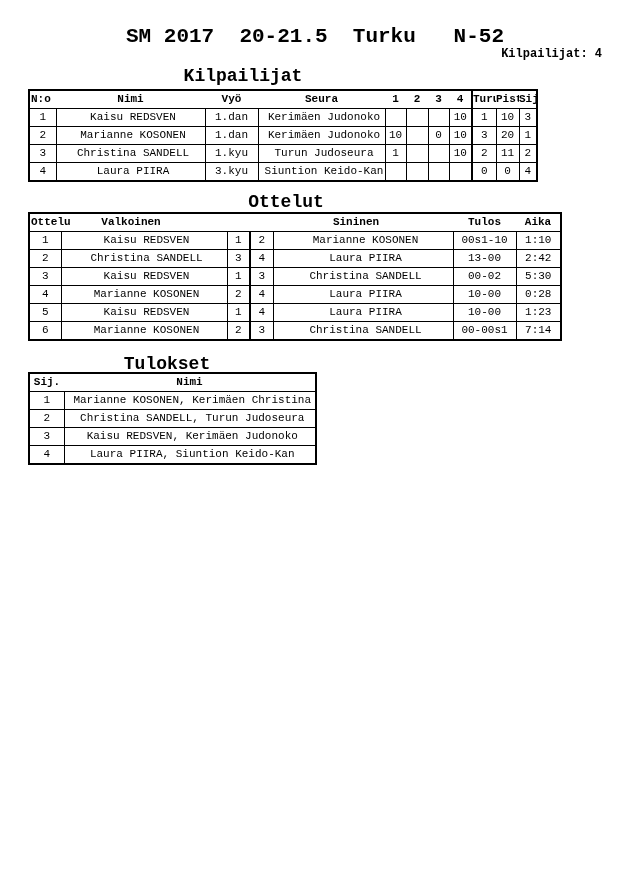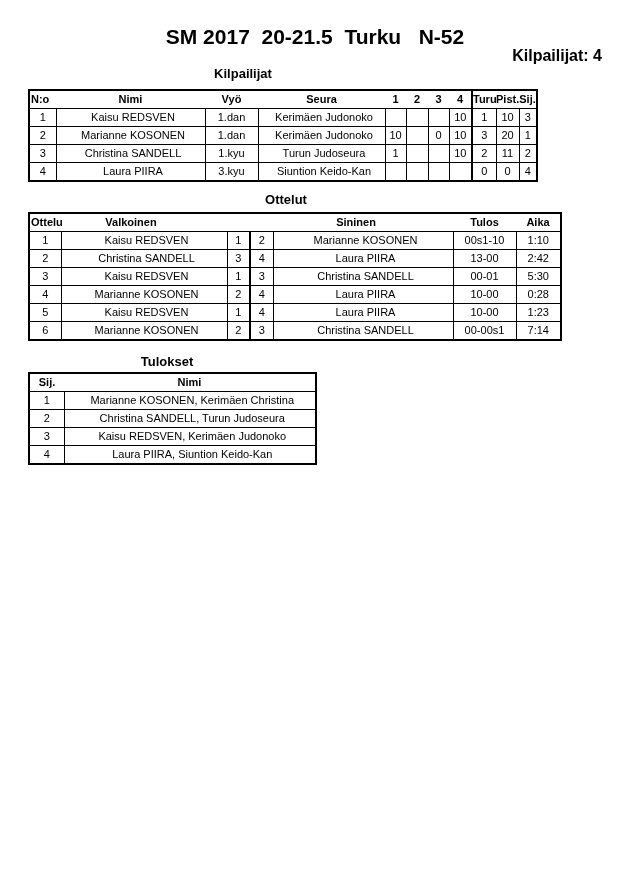--- a/index.html
+++ b/index.html
@@ -2,41 +2,41 @@
 <html><head>
 <meta charset="utf-8">
 <style>
   html, body { margin: 0; padding: 0; background: #ffffff; }
   .page {
     position: relative;
     width: 630px;
     height: 782px;
     background: #ffffff;
     color: #000000;
-    font-family: Liberation Sans, sans-serif;
+    font-family: Liberation Mono, monospace;
     overflow: hidden;
   }
   .doc-title {
     position: absolute;
     left: 0; top: 25px; width: 100%;
     text-align: center;
     font-size: 21px;
     font-weight: bold;
     white-space: pre;
   }
   .count-label {
     position: absolute;
     right: 28px; top: 47px;
-    font-size: 16px;
+    font-size: 12px;
     font-weight: bold;
   }
   .section-heading {
     position: absolute;
     transform: translateX(-50%);
-    font-size: 13px;
+    font-size: 18px;
     font-weight: bold;
     white-space: nowrap;
   }
   #h-kilpailijat { left: 243px; top: 66px; }
   #h-ottelut    { left: 286px; top: 192px; }
   #h-tulokset   { left: 167px; top: 354px; }
 
   table.tbl {
     position: absolute;
     border-collapse: collapse;
@@ -209,21 +209,21 @@
         <td class="al">Laura PIIRA</td>
         <td>13-00</td>
         <td>2:42</td>
       </tr>
       <tr>
         <td>3</td>
         <td class="al">Kaisu REDSVEN</td>
         <td>1</td>
         <td class="thick-l">3</td>
         <td class="al">Christina SANDELL</td>
-        <td>00-01</td>
+        <td>00-02</td>
         <td>5:30</td>
       </tr>
       <tr>
         <td>4</td>
         <td class="al">Marianne KOSONEN</td>
         <td>2</td>
         <td class="thick-l">4</td>
         <td class="al">Laura PIIRA</td>
         <td>10-00</td>
         <td>0:28</td>

